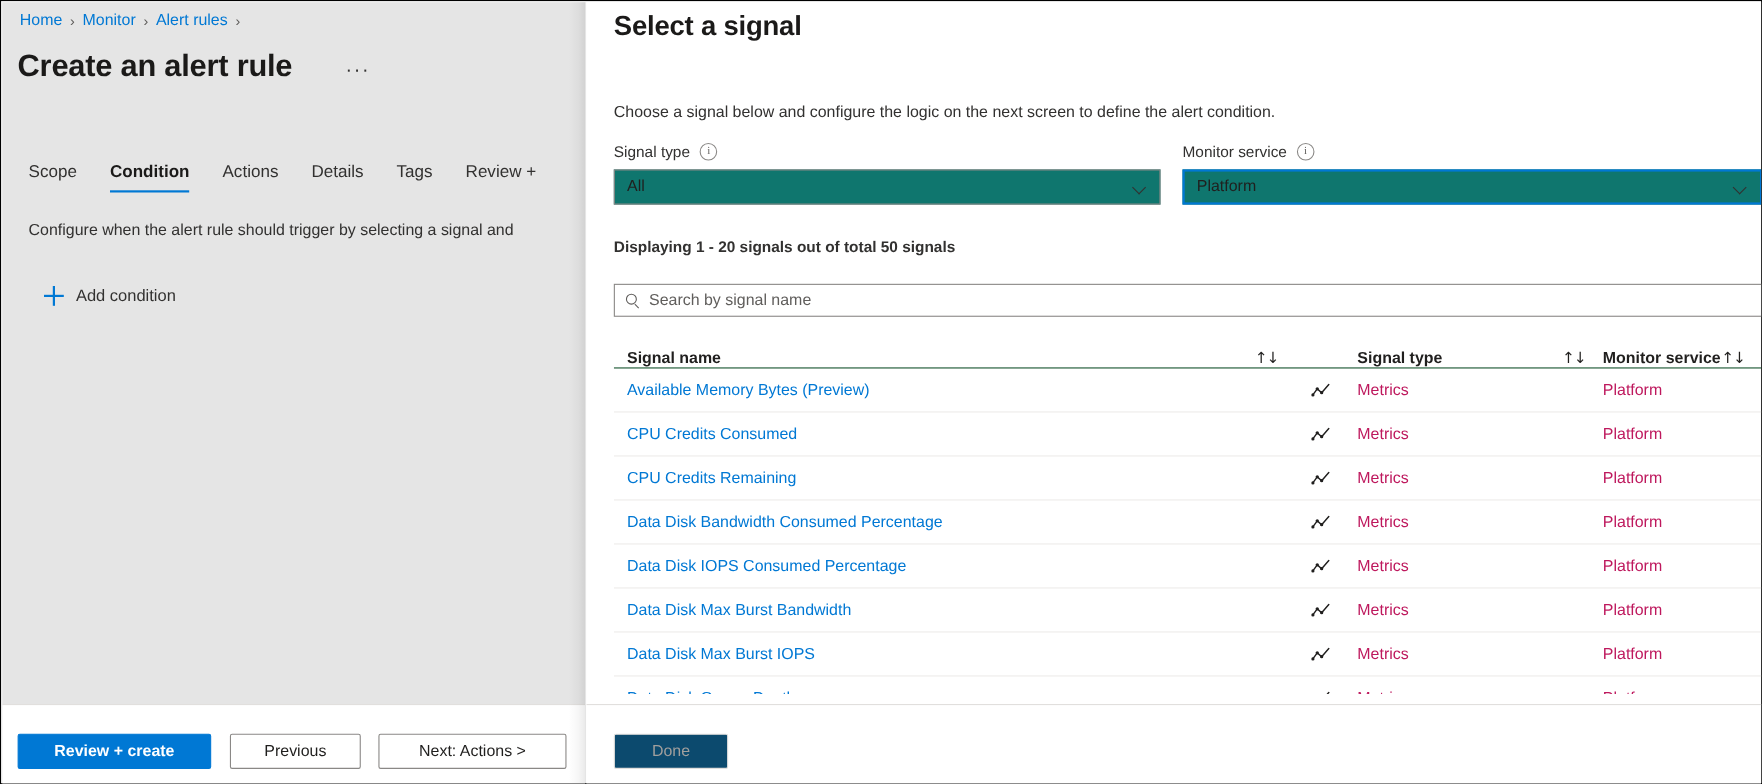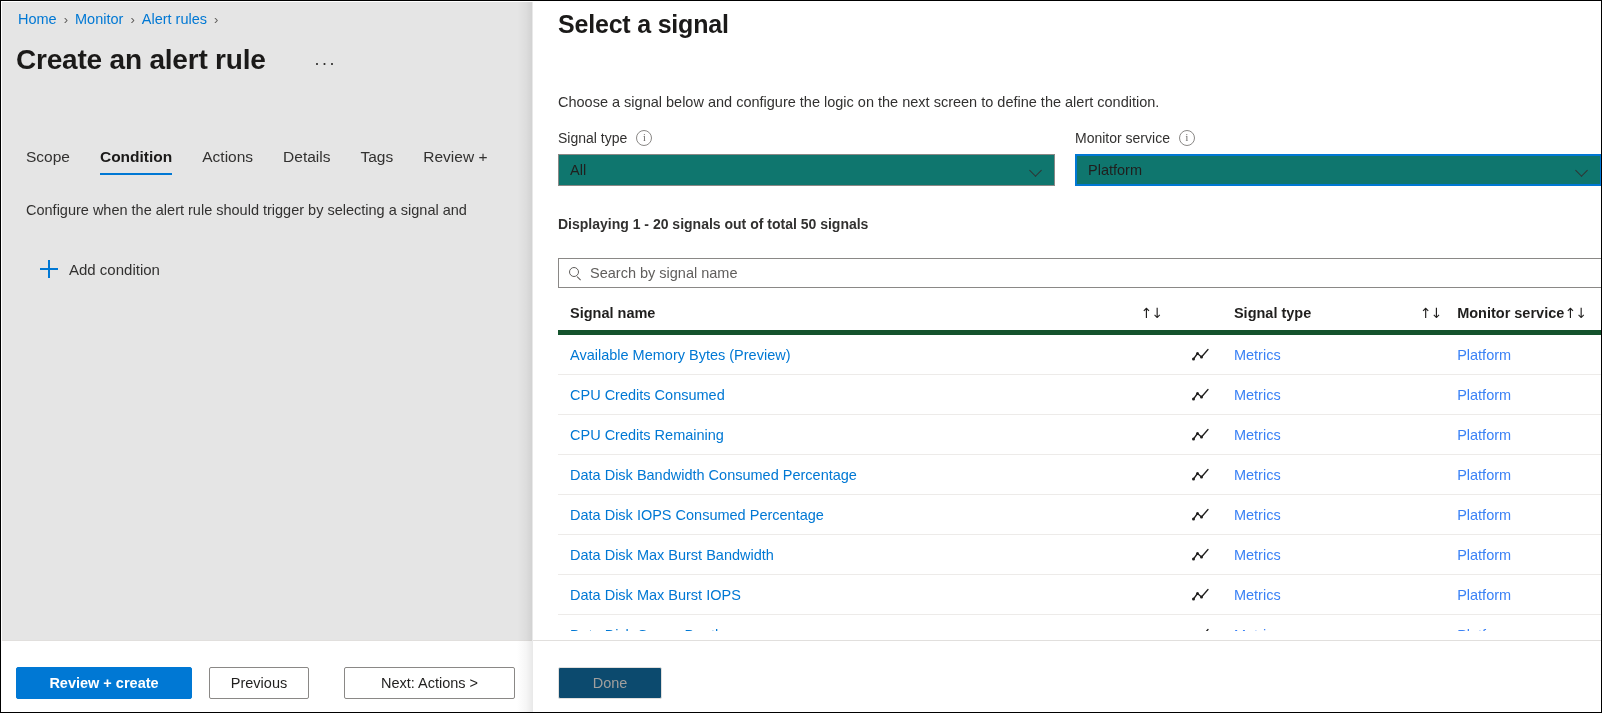--- a/index.html
+++ b/index.html
@@ -156,21 +156,21 @@
     font-weight: 600;
   }
   .btn-secondary {
     background: #ffffff;
     color: #201f1e;
     border: 1px solid #8a8886;
   }
   .btn-prev {
     position: absolute;
     left: 207px; top: 26px;
-    width: 100px;
+    width: 119px;
   }
   .btn-next {
     position: absolute;
     left: 342px; top: 26px;
     width: 171px;
   }
 
   
   .blade-shadow {
     position: absolute;
@@ -346,24 +346,25 @@
     height: 336px;
     overflow: hidden;
   }
   .thead, .trow {
     display: flex;
     align-items: center;
     height: 40px;
     box-sizing: border-box;
   }
   .thead {
-    border-bottom: 5px solid #14532d;
+    border-bottom: 1px solid #14532d;
     font-size: 14.5px;
     font-weight: 700;
     color: #201f1e;
+    align-items: flex-end;
   }
   .trow {
     border-bottom: 1px solid #edebe9;
     font-size: 14.5px;
   }
   .c-name   { width: 595px; padding-left: 12px; box-sizing: border-box; }
   .c-sort1  { width: 40px; }
   .c-icon   { width: 55px; display: flex; align-items: center; justify-content: flex-start; padding-left: 12px; box-sizing: border-box; }
   .c-type   { width: 190px; }
   .c-sort2  { width: 38px; }
@@ -375,21 +376,21 @@
     font-weight: 400;
     cursor: pointer;
     letter-spacing: -1px;
     font-family: "DejaVu Sans", sans-serif;
   }
   .signal-link {
     color: #0078d4;
     cursor: pointer;
   }
   .metric-ic { width: 18px; height: 14px; display: block; }
-  .cell-plain { color: #3b82f6; }
+  .cell-plain { color: #be185d; }
 
   .flyout-footer {
     position: absolute;
     left: 0; bottom: 0;
     width: 1069px;
     height: 72px;
     background: #ffffff;
     border-top: 1px solid #e1dfdd;
   }
   .btn-done {

